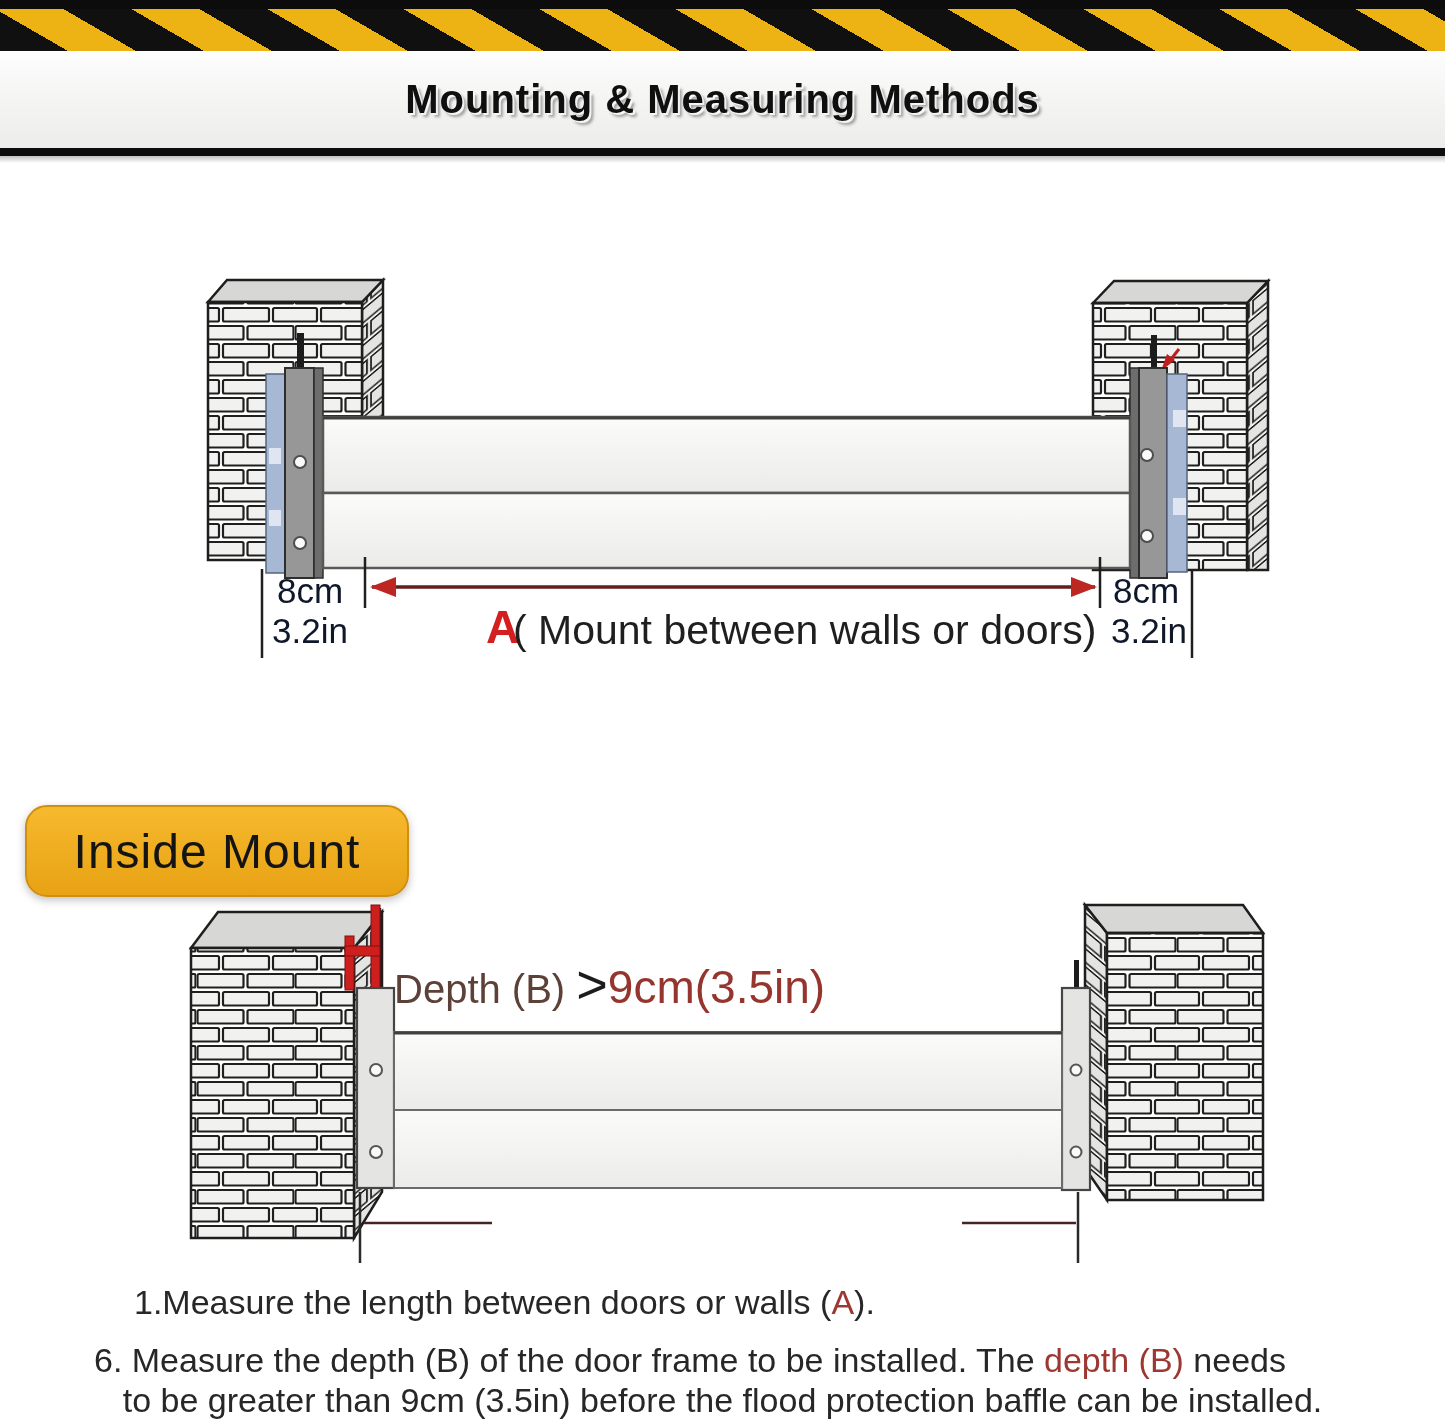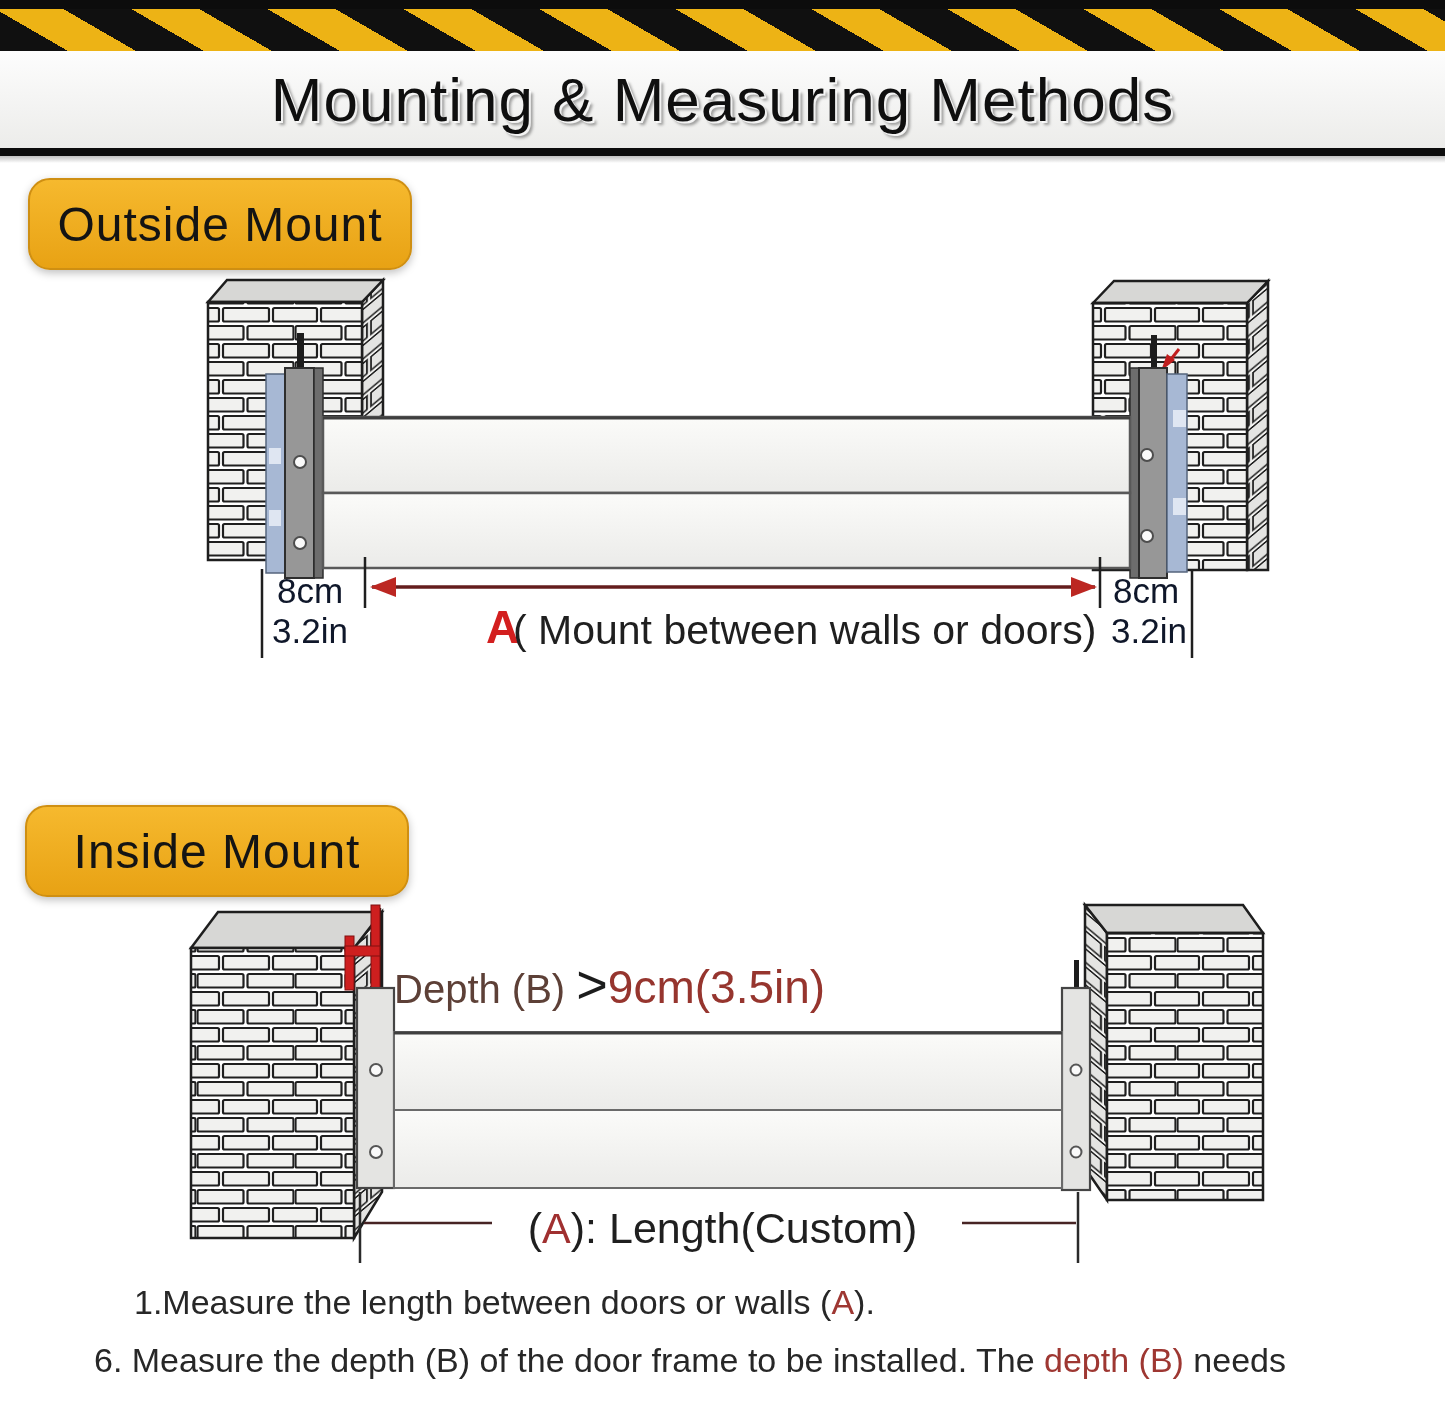--- a/index.html
+++ b/index.html
@@ -13,21 +13,21 @@
   .hdr-stripes{
     left:0;top:9px;width:1445px;height:42px;
     background:repeating-linear-gradient(30deg,#101010 0 34px,#edb315 34px 68px);
   }
   .hdr-band{
     left:0;top:51px;width:1445px;height:97px;
     background:linear-gradient(#fdfdfd,#ececea);
     display:flex;align-items:center;justify-content:center;
   }
   .hdr-title{
-    font-size:62px;font-weight:normal;color:#0f0f0f;letter-spacing:1px;
+    font-size:40px;font-weight:bold;color:#0f0f0f;letter-spacing:1px;
     text-shadow:2px 2px 0 rgba(255,255,255,.85), 4px 4px 3px rgba(0,0,0,.35);
   }
   .hdr-bar-bottom{left:0;top:148px;width:1445px;height:8px;background:#0c0c0c;}
   .hdr-shadow{left:0;top:156px;width:1445px;height:7px;background:linear-gradient(rgba(0,0,0,.25),rgba(0,0,0,0));}
   
   .badge{
     height:88px;display:flex;align-items:center;justify-content:center;
     background:linear-gradient(#f6b92e,#e8a214);
     border:2px solid #cf8f12;border-radius:22px;
     box-shadow:0 3px 8px rgba(0,0,0,.25);
@@ -184,44 +184,39 @@
   </svg>
 
   <div class="abs hdr-bar-top"></div>
   <div class="abs hdr-stripes"></div>
   <div class="abs hdr-band">
     <div class="hdr-title">Mounting &amp; Measuring Methods</div>
   </div>
   <div class="abs hdr-bar-bottom"></div>
   <div class="abs hdr-shadow"></div>
 
-  <div class="abs badge badge-outside">
-    <span>Outside Mount</span>
-  </div>
 
   <div class="abs dim-txt" style="left:258px;top:571px;width:104px;">8cm</div>
   <div class="abs dim-txt" style="left:254px;top:611px;width:112px;">3.2in</div>
   <div class="abs big-a" style="left:486px;top:600px;">A</div>
   <div class="abs len-label" style="left:513px;top:607px;">( Mount between walls or doors)</div>
   <div class="abs dim-txt" style="left:1102px;top:571px;width:88px;">8cm</div>
   <div class="abs dim-txt" style="left:1102px;top:611px;width:94px;">3.2in</div>
 
 
   <div class="abs badge badge-inside">
     <span>Inside Mount</span>
   </div>
 
   <div class="abs depth-label" style="left:394px;top:922px;">
     <span class="depth-part1">Depth (B) </span><span class="depth-gt">&gt;</span><span class="depth-part2">9cm(3.5in)</span>
   </div>
 
-  <div class="abs inside-dim">
-    <span>(</span><span class="a-red">A</span><span>):</span><span> Length(Custom)</span>
-  </div>
 
   <div class="abs step-sm" style="left:94px;top:1283px;margin-left:40px;">
     <span>1.Measure the length between doors or walls (</span><span class="red-inline">A</span><span>).</span>
   </div>
   <div class="abs step-sm" style="left:94px;top:1341px;">
     <span>6. Measure the depth (B) of the door frame to be installed. The </span><span class="red-inline">depth (B)</span><span> needs</span>
   </div>
+  <div class="abs step-sm" style="left:0;top:1381px;width:1445px;text-align:center;white-space:nowrap;">to be greater than 9cm (3.5in) before the flood protection baffle can be installed.</div>
 
 </div>
 
 </body></html>

